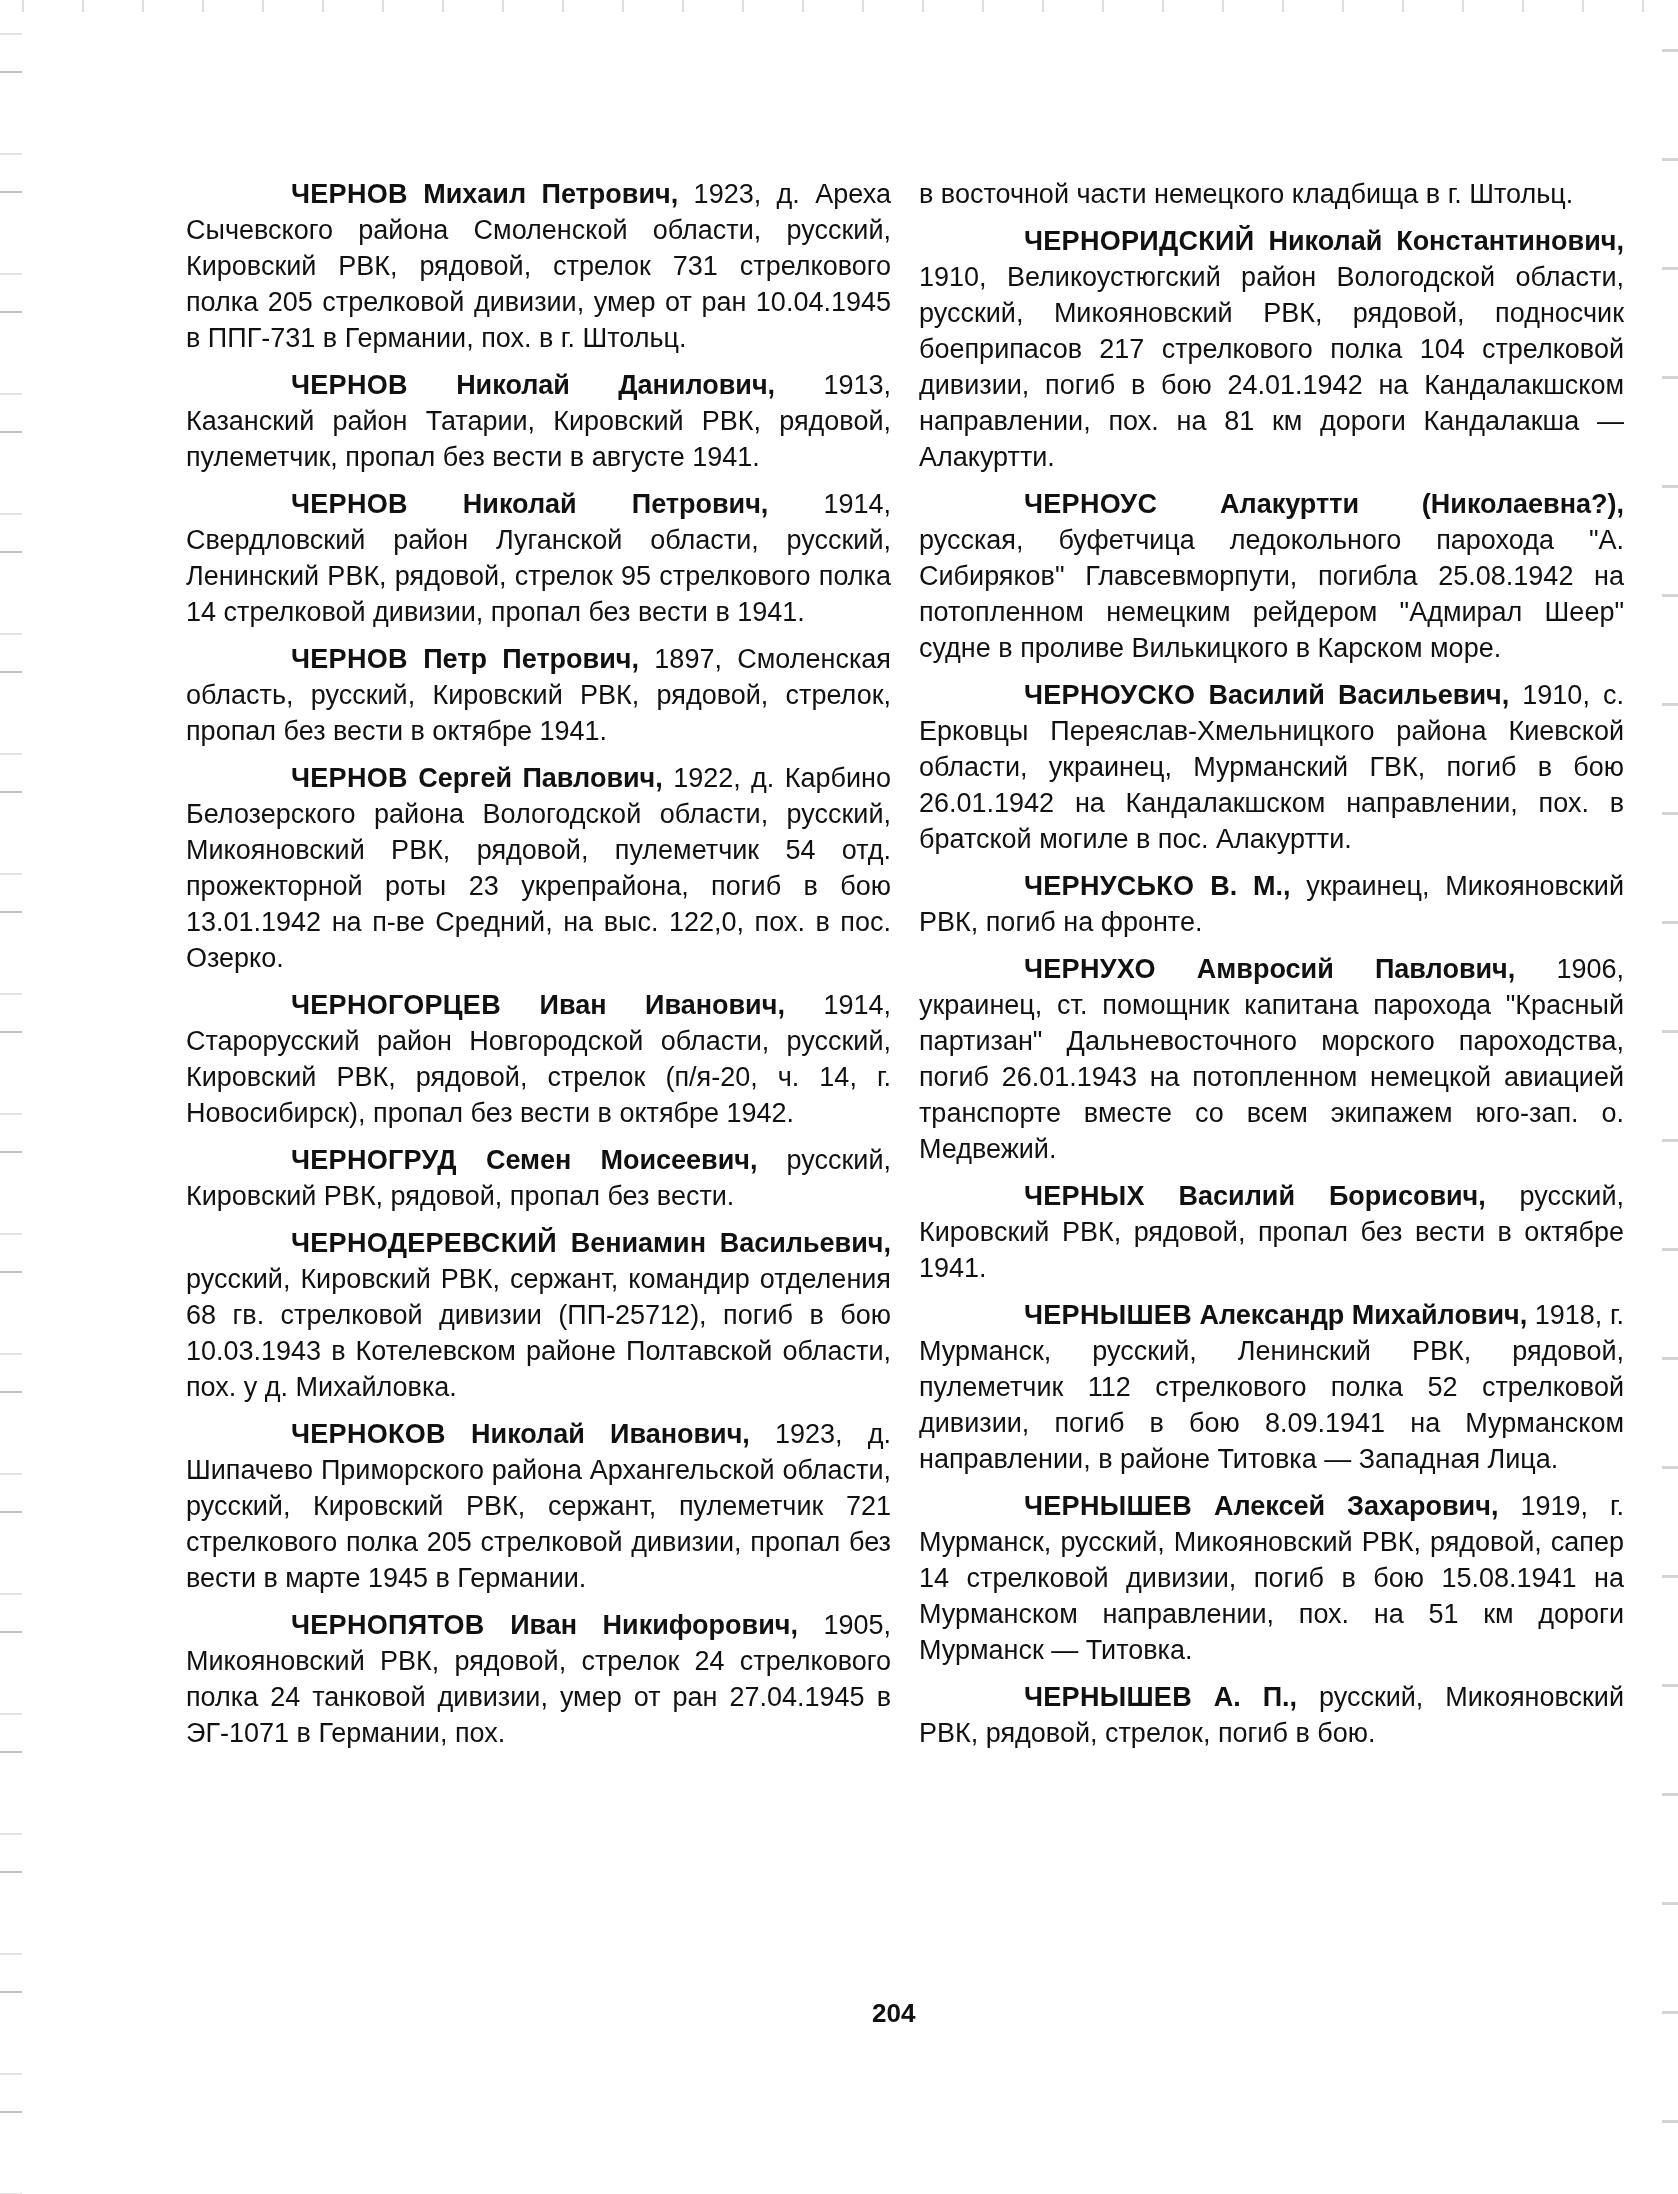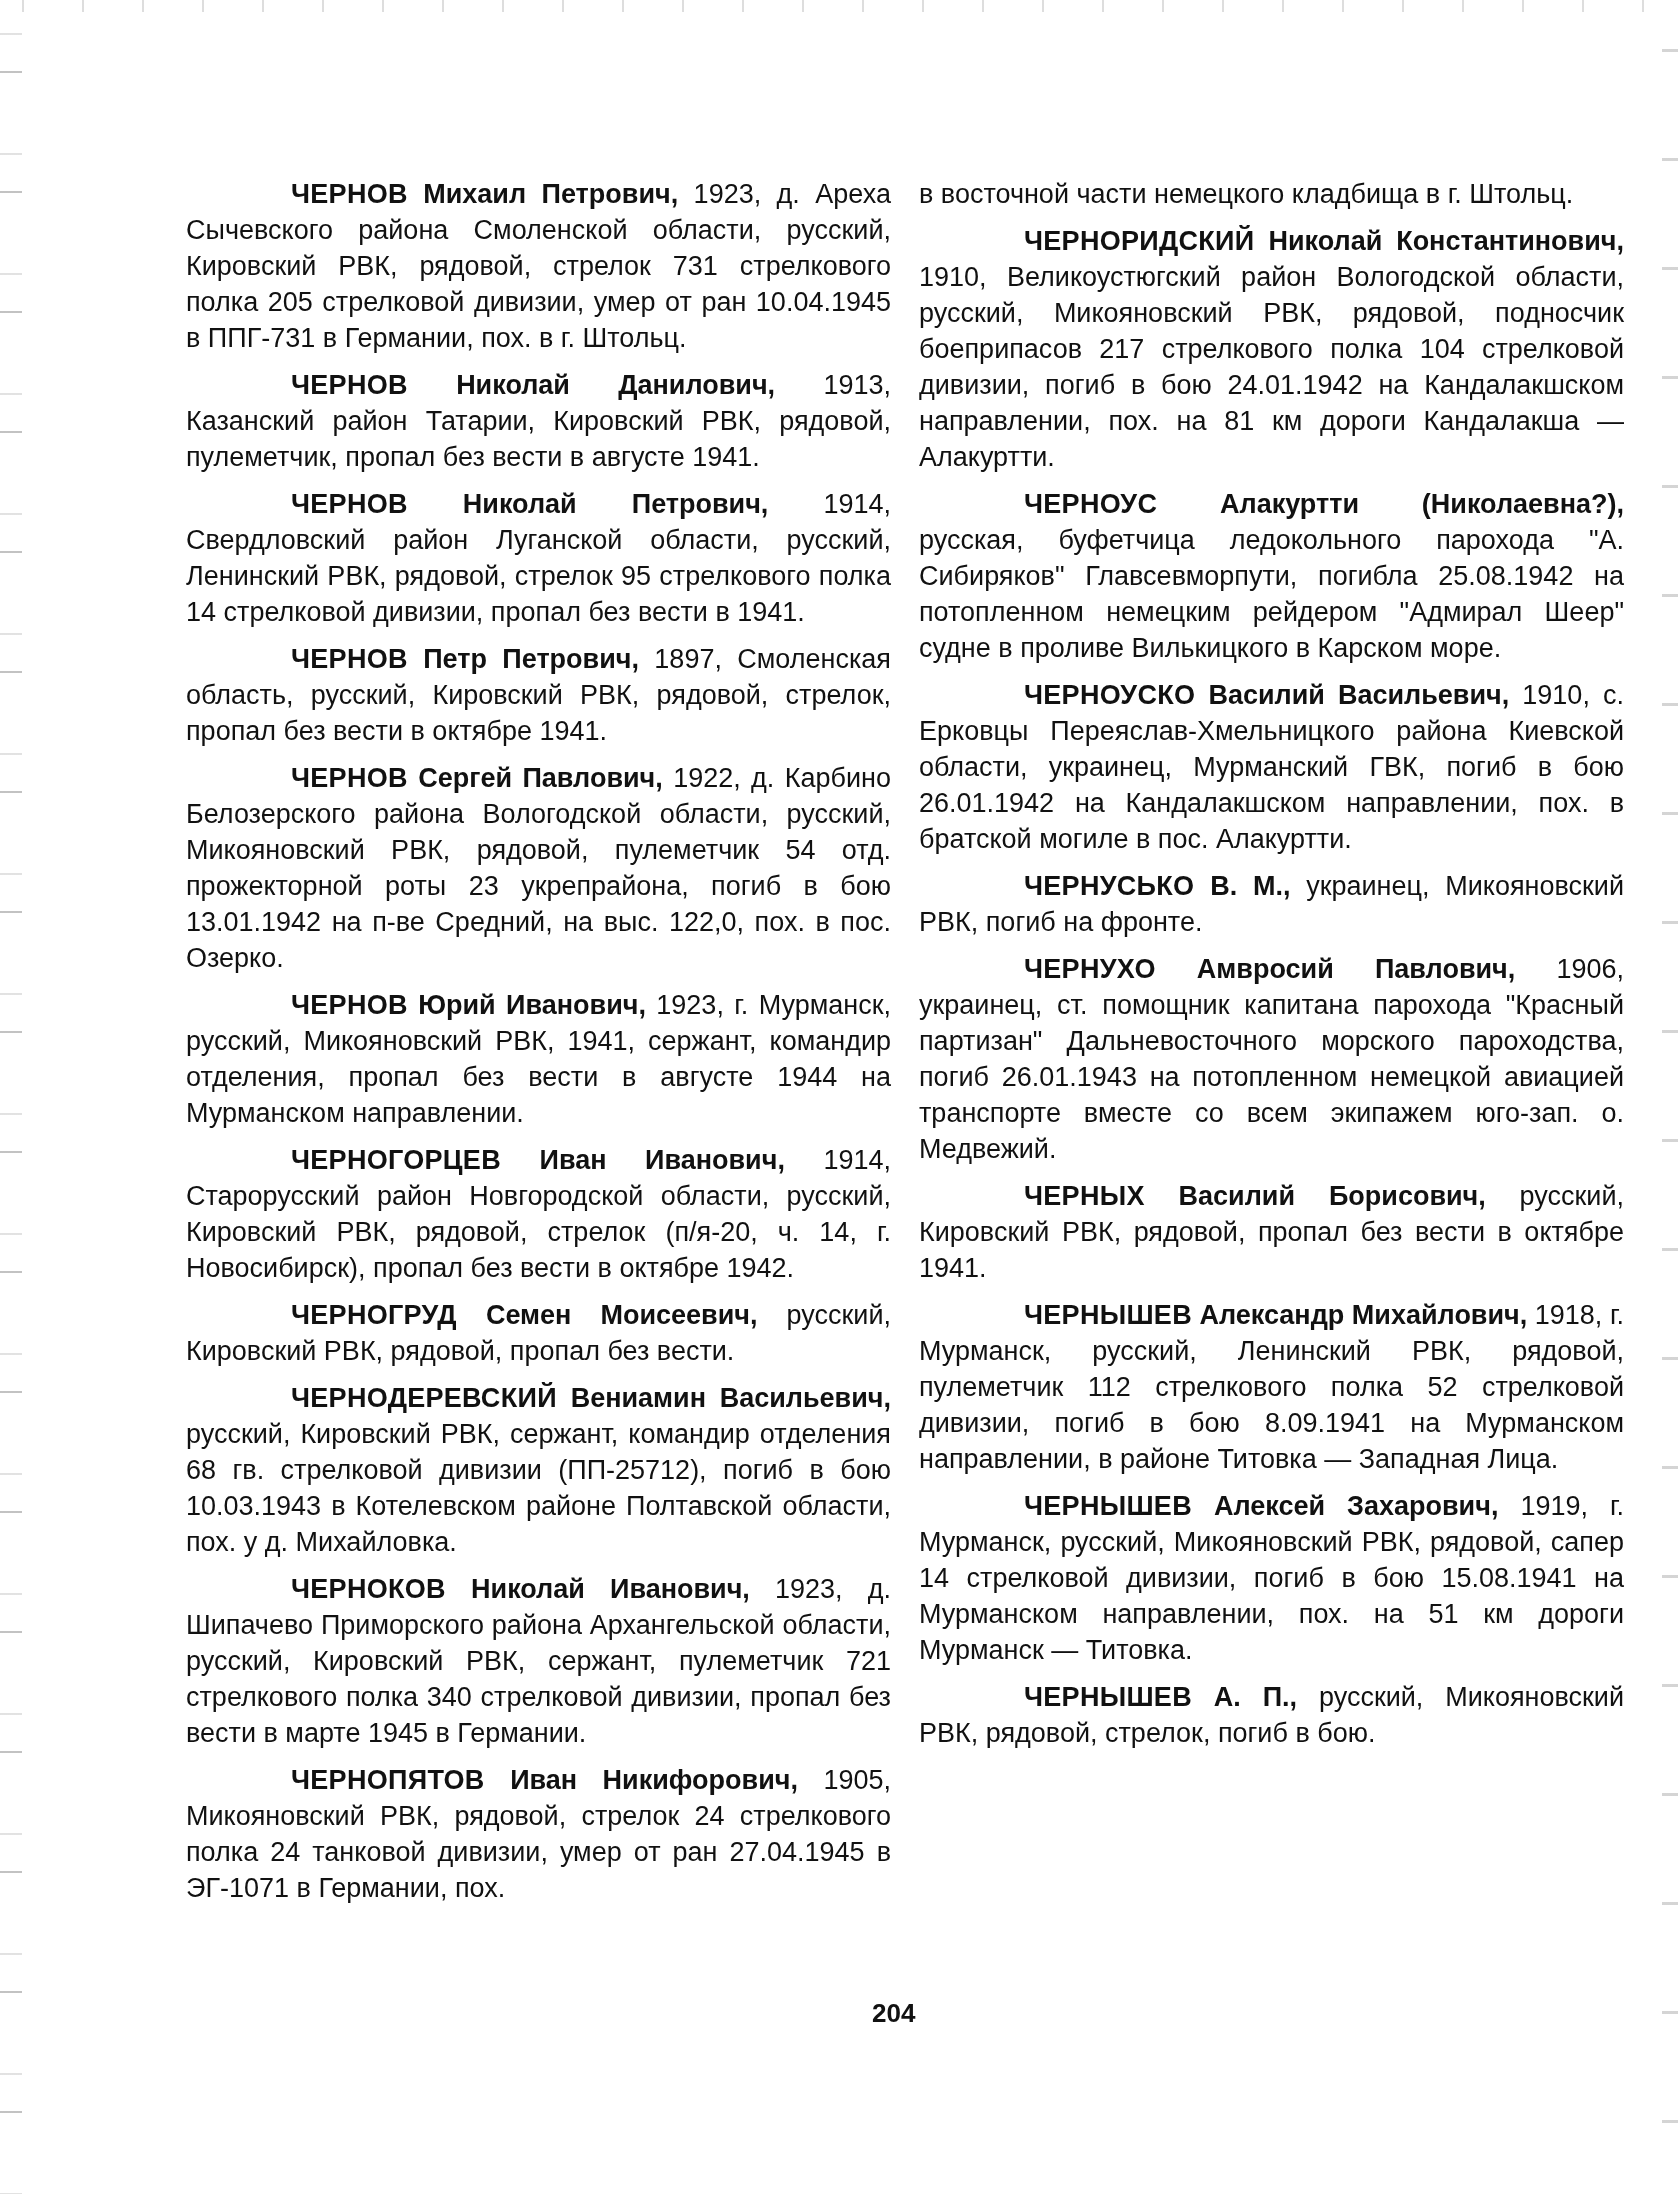--- a/index.html
+++ b/index.html
@@ -45,25 +45,24 @@
 <div class="scan-edge-left"></div>
 <div class="scan-edge-right"></div>
 <div class="scan-edge-top"></div>
 
 <div class="column col-left">
     <p class="entry"><span class="surname">ЧЕРНОВ</span> <span class="given">Михаил Петрович,</span><span> 1923, д. Ареха Сычевского района Смоленской области, русский, Кировский РВК, рядовой, стрелок 731 стрелкового полка 205 стрелковой дивизии, умер от ран 10.04.1945 в ППГ-731 в Германии, пох. в г. Штольц.</span></p>
     <p class="entry"><span class="surname">ЧЕРНОВ</span> <span class="given">Николай Данилович,</span><span> 1913, Казанский район Татарии, Кировский РВК, рядовой, пулеметчик, пропал без вести в августе 1941.</span></p>
     <p class="entry"><span class="surname">ЧЕРНОВ</span> <span class="given">Николай Петрович,</span><span> 1914, Свердловский район Луганской области, русский, Ленинский РВК, рядовой, стрелок 95 стрелкового полка 14 стрелковой дивизии, пропал без вести в 1941.</span></p>
     <p class="entry"><span class="surname">ЧЕРНОВ</span> <span class="given">Петр Петрович,</span><span> 1897, Смоленская область, русский, Кировский РВК, рядовой, стрелок, пропал без вести в октябре 1941.</span></p>
     <p class="entry"><span class="surname">ЧЕРНОВ</span> <span class="given">Сергей Павлович,</span><span> 1922, д. Карбино Белозерского района Вологодской области, русский, Микояновский РВК, рядовой, пулеметчик 54 отд. прожекторной роты 23 укрепрайона, погиб в бою 13.01.1942 на п-ве Средний, на выс. 122,0, пох. в пос. Озерко.</span></p>
-    <p class="entry"><span class="surname">ЧЕРНОВ</span> <span class="given">Юрий Иванович,</span><span> 1923, г. Мурманск, русский, Микояновский РВК, 1941, сержант, командир отделения, пропал без вести в августе 1944 на Мурманском направлении.</span></p>
     <p class="entry"><span class="surname">ЧЕРНОГОРЦЕВ</span> <span class="given">Иван Иванович,</span><span> 1914, Старорусский район Новгородской области, русский, Кировский РВК, рядовой, стрелок (п/я-20, ч. 14, г. Новосибирск), пропал без вести в октябре 1942.</span></p>
     <p class="entry"><span class="surname">ЧЕРНОГРУД</span> <span class="given">Семен Моисеевич,</span><span> русский, Кировский РВК, рядовой, пропал без вести.</span></p>
     <p class="entry"><span class="surname">ЧЕРНОДЕРЕВСКИЙ</span> <span class="given">Вениамин Васильевич,</span><span> русский, Кировский РВК, сержант, командир отделения 68 гв. стрелковой дивизии (ПП-25712), погиб в бою 10.03.1943 в Котелевском районе Полтавской области, пох. у д. Михайловка.</span></p>
-    <p class="entry"><span class="surname">ЧЕРНОКОВ</span> <span class="given">Николай Иванович,</span><span> 1923, д. Шипачево Приморского района Архангельской области, русский, Кировский РВК, сержант, пулеметчик 721 стрелкового полка 340 стрелковой дивизии, пропал без вести в марте 1945 в Германии.</span></p>
+    <p class="entry"><span class="surname">ЧЕРНОКОВ</span> <span class="given">Николай Иванович,</span><span> 1923, д. Шипачево Приморского района Архангельской области, русский, Кировский РВК, сержант, пулеметчик 721 стрелкового полка 205 стрелковой дивизии, пропал без вести в марте 1945 в Германии.</span></p>
     <p class="entry"><span class="surname">ЧЕРНОПЯТОВ</span> <span class="given">Иван Никифорович,</span><span> 1905, Микояновский РВК, рядовой, стрелок 24 стрелкового полка 24 танковой дивизии, умер от ран 27.04.1945 в ЭГ-1071 в Германии, пох.</span></p>
   </div>
 <div class="column col-right">
   <p class="entry cont">в восточной части немецкого кладбища в г. Штольц.</p>
 <p class="entry"><span class="surname">ЧЕРНОРИДСКИЙ</span> <span class="given">Николай Константинович,</span><span> 1910, Великоустюгский район Вологодской области, русский, Микояновский РВК, рядовой, подносчик боеприпасов 217 стрелкового полка 104 стрелковой дивизии, погиб в бою 24.01.1942 на Кандалакшском направлении, пох. на 81 км дороги Кандалакша — Алакуртти.</span></p>
     <p class="entry"><span class="surname">ЧЕРНОУС</span> <span class="given">Алакуртти (Николаевна?),</span><span> русская, буфетчица ледокольного парохода "А. Сибиряков" Главсевморпути, погибла 25.08.1942 на потопленном немецким рейдером "Адмирал Шеер" судне в проливе Вилькицкого в Карском море.</span></p>
     <p class="entry"><span class="surname">ЧЕРНОУСКО</span> <span class="given">Василий Васильевич,</span><span> 1910, с. Ерковцы Переяслав-Хмельницкого района Киевской области, украинец, Мурманский ГВК, погиб в бою 26.01.1942 на Кандалакшском направлении, пох. в братской могиле в пос. Алакуртти.</span></p>
     <p class="entry"><span class="surname">ЧЕРНУСЬКО</span> <span class="given">В. М.,</span><span> украинец, Микояновский РВК, погиб на фронте.</span></p>
     <p class="entry"><span class="surname">ЧЕРНУХО</span> <span class="given">Амвросий Павлович,</span><span> 1906, украинец, ст. помощник капитана парохода "Красный партизан" Дальневосточного морского пароходства, погиб 26.01.1943 на потопленном немецкой авиацией транспорте вместе со всем экипажем юго-зап. о. Медвежий.</span></p>
     <p class="entry"><span class="surname">ЧЕРНЫХ</span> <span class="given">Василий Борисович,</span><span> русский, Кировский РВК, рядовой, пропал без вести в октябре 1941.</span></p>

